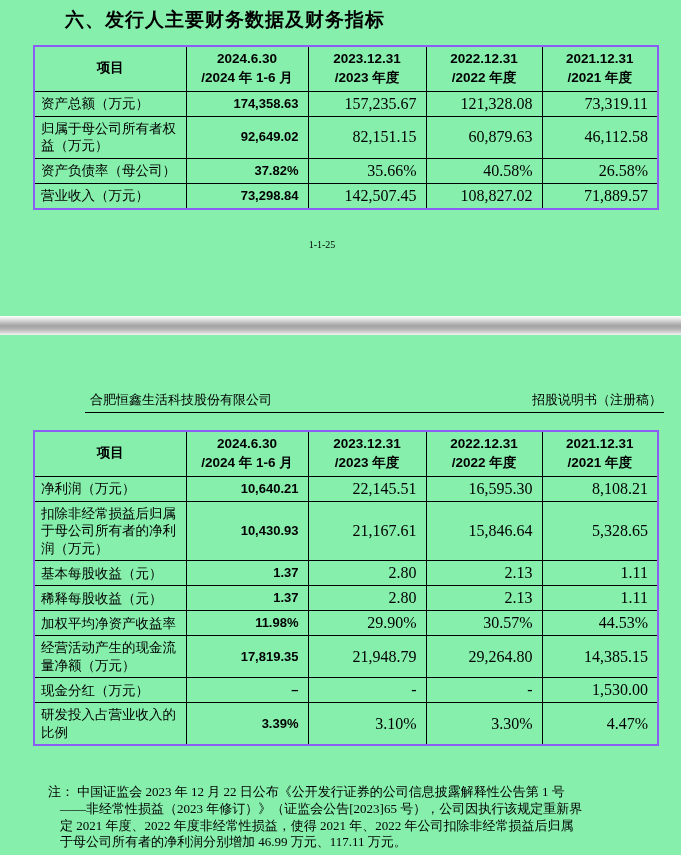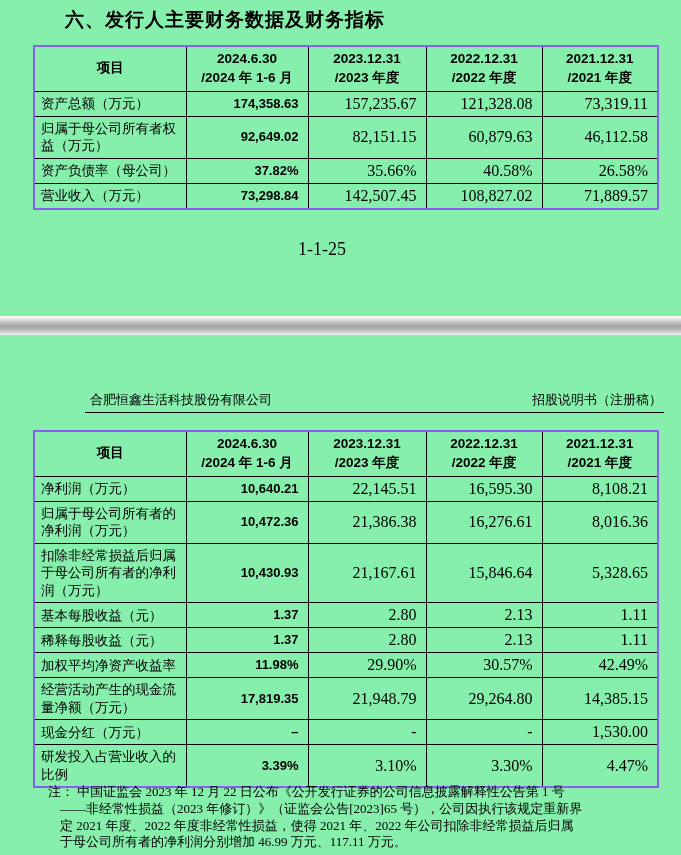--- a/index.html
+++ b/index.html
@@ -64,21 +64,21 @@
     font-family: "Liberation Sans", "DejaVu Sans", sans-serif;
     font-weight: 700;
     font-size: 13px;
   }
   .page-number {
     position: absolute;
     top: 239px;
     left: 0;
     width: 644px;
     text-align: center;
-    font-size: 18px;
+    font-size: 10px;
   }
   .page-divider {
     position: absolute;
     top: 316px;
     left: 0;
     width: 681px;
     height: 19px;
     background: linear-gradient(180deg,
       #ffffff 0%, #e9e9e9 14%, #c2c2c2 34%,
       #a2a2a2 52%, #b5b5b5 70%, #d9d9d9 88%, #f5f5f5 100%);
@@ -221,28 +221,20 @@
     </thead>
     <tbody>
       <tr>
         <td class="lbl">净利润（万元）</td>
         <td class="val emph">10,640.21</td>
         <td class="val">22,145.51</td>
         <td class="val">16,595.30</td>
         <td class="val">8,108.21</td>
       </tr>
       <tr>
-        <td class="lbl">归属于母公司所有者的
-净利润（万元）</td>
-        <td class="val emph">10,472.36</td>
-        <td class="val">21,386.38</td>
-        <td class="val">16,276.61</td>
-        <td class="val">8,016.36</td>
-      </tr>
-      <tr>
         <td class="lbl">扣除非经常损益后归属
 于母公司所有者的净利
 润（万元）</td>
         <td class="val emph">10,430.93</td>
         <td class="val">21,167.61</td>
         <td class="val">15,846.64</td>
         <td class="val">5,328.65</td>
       </tr>
       <tr>
         <td class="lbl">基本每股收益（元）</td>
@@ -256,21 +248,21 @@
         <td class="val emph">1.37</td>
         <td class="val">2.80</td>
         <td class="val">2.13</td>
         <td class="val">1.11</td>
       </tr>
       <tr>
         <td class="lbl">加权平均净资产收益率</td>
         <td class="val emph">11.98%</td>
         <td class="val">29.90%</td>
         <td class="val">30.57%</td>
-        <td class="val">42.49%</td>
+        <td class="val">44.53%</td>
       </tr>
       <tr>
         <td class="lbl">经营活动产生的现金流
 量净额（万元）</td>
         <td class="val emph">17,819.35</td>
         <td class="val">21,948.79</td>
         <td class="val">29,264.80</td>
         <td class="val">14,385.15</td>
       </tr>
       <tr>

